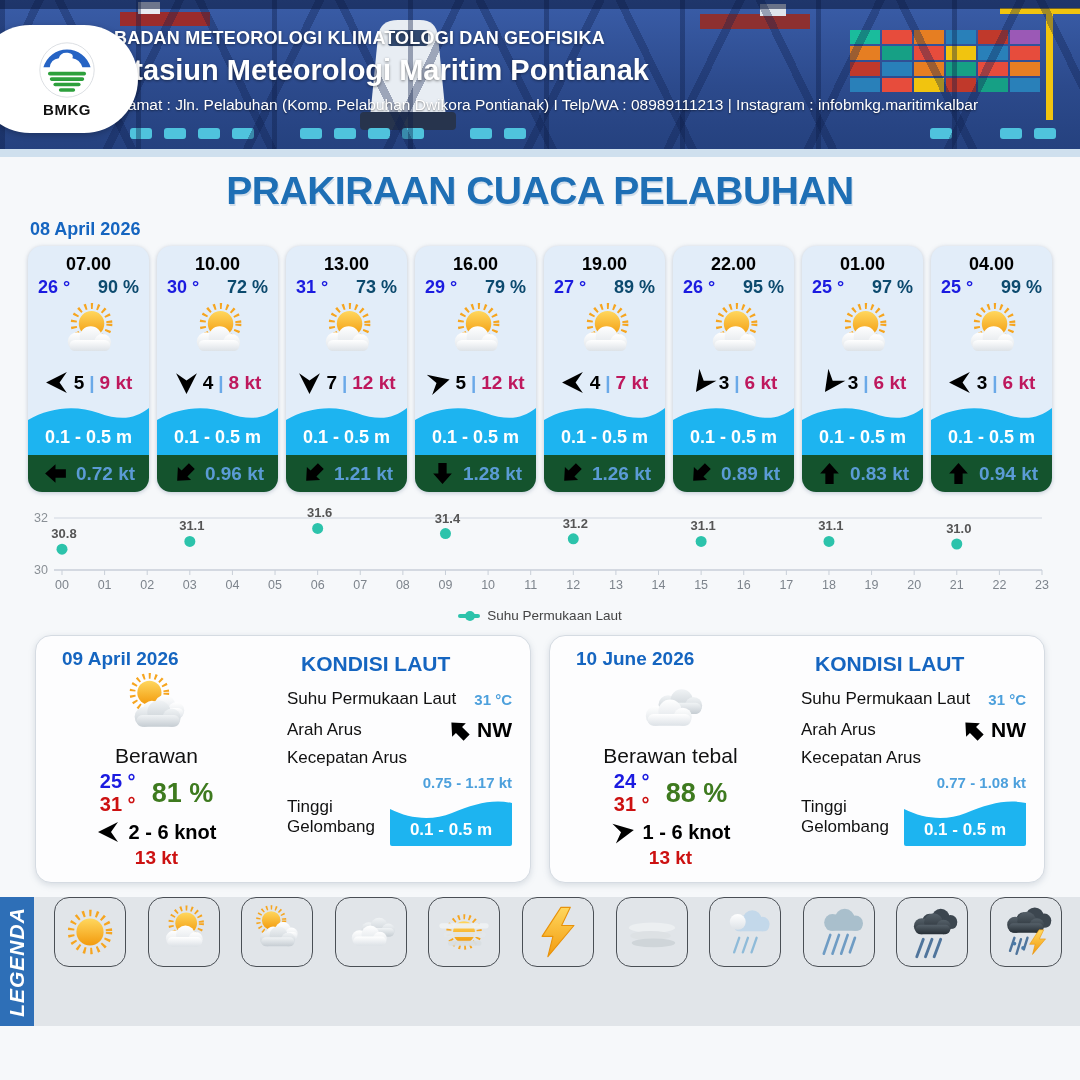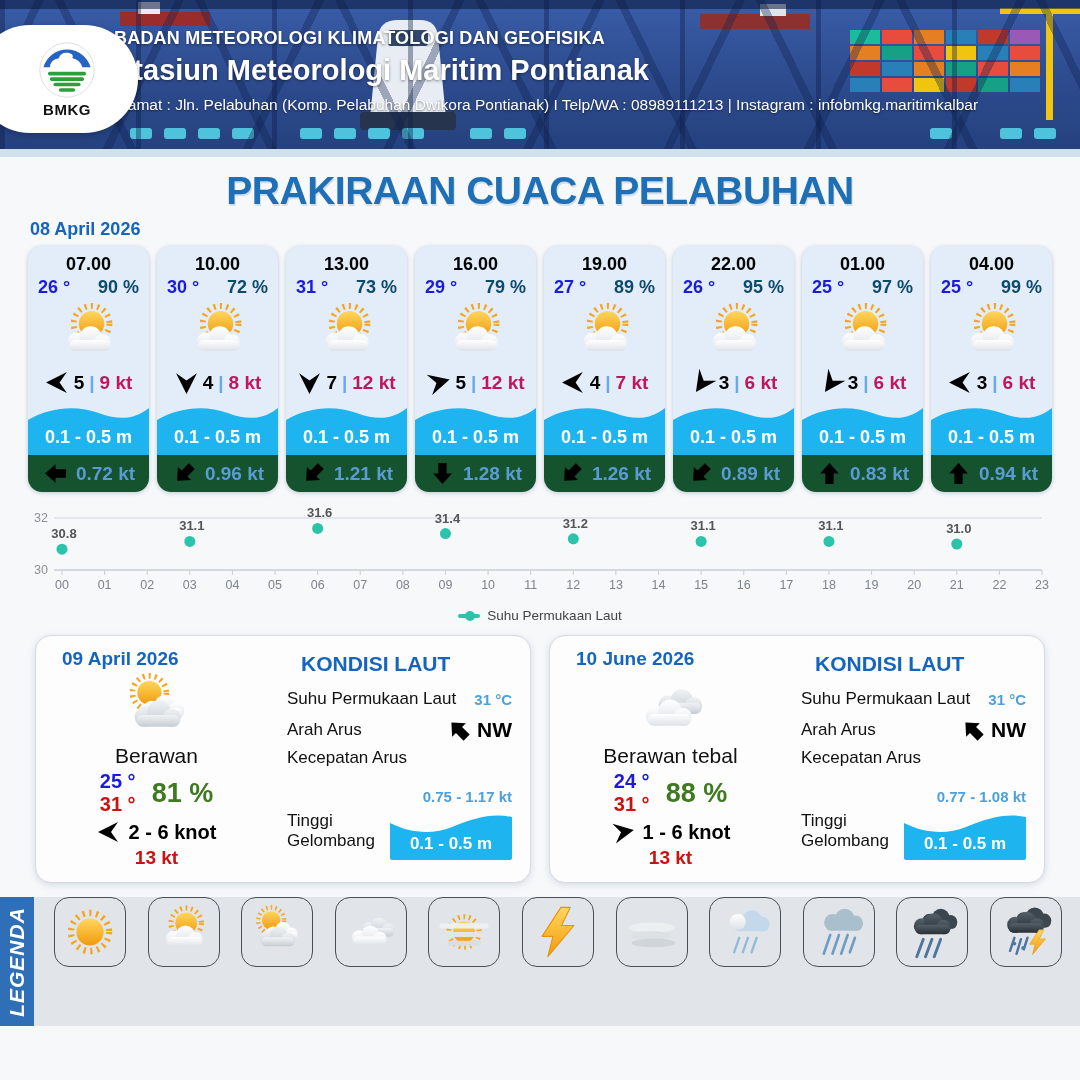--- a/index.html
+++ b/index.html
@@ -75,21 +75,21 @@
   .tcol{display:flex;flex-direction:column;line-height:1.15;font-size:20px;font-weight:bold}
   .tmin{color:#1b1be0}.tmax{color:#cc1111}
   .dhum{font-size:27px;font-weight:bold;color:#3e7a1f}
   .day-wind{display:flex;align-items:center;gap:8px;font-size:20px;font-weight:bold;color:#000;margin-top:4px}
   .day-gust{font-size:19px;font-weight:bold;color:#cc1111;margin-top:3px}
   .sea{flex:1;padding-left:28px;display:flex;flex-direction:column}
   .sea-heading{font-size:21px;font-weight:bold;color:#1565c0;margin:4px 0 6px 14px}
   .sea-row{display:flex;justify-content:space-between;align-items:center;font-size:17px;color:#111;margin-top:7px}
   .sea-val{color:#4da0dc;font-size:15px;font-weight:bold}
   .sea-dir{display:flex;align-items:center;gap:4px;color:#000000;font-size:21px;font-weight:bold}
-  .sea-speed{align-self:flex-end;margin-top:20px}
+  .sea-speed{align-self:flex-end;margin-top:6px}
   .wave-row{align-items:flex-start;margin-top:6px}
   .wavebox{width:122px}
   .wavebox svg{display:block}
   .waveblock2{background:#1db4f0;color:#fff;text-align:center;font-size:17px;font-weight:bold;
               padding:1px 0 6px 0;border-radius:0 0 2px 2px}
 
   
   .legend{position:relative;margin-top:14px;height:129px;background:#e1e5e9}
   .legend-side{position:absolute;left:0;top:0;bottom:0;width:34px;background:#2e6fb7;z-index:2;
                display:flex;align-items:center;justify-content:center}

